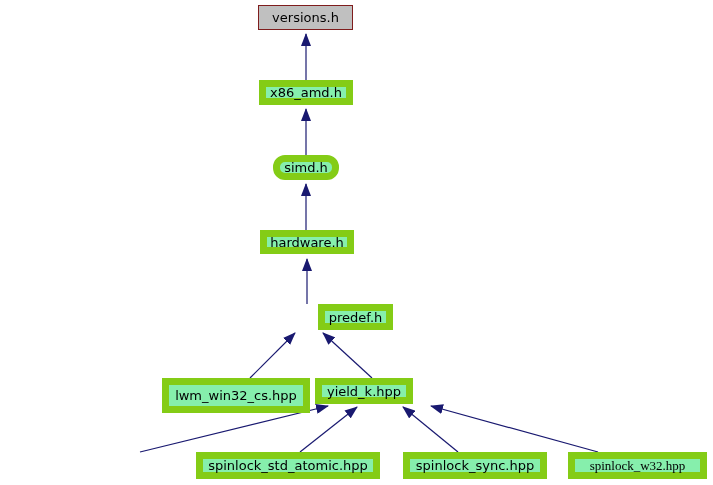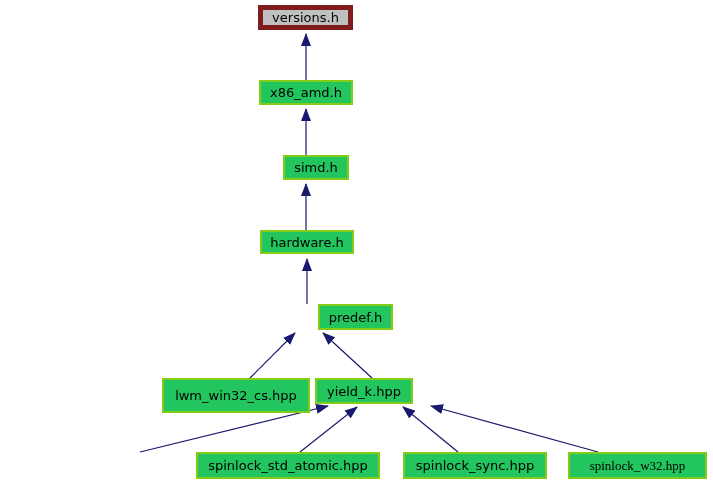--- a/index.html
+++ b/index.html
@@ -11,38 +11,38 @@
     overflow: hidden;
   }
   #graph-canvas {
     position: absolute; left: 0; top: 0;
     width: 713px; height: 485px;
   }
   svg.edges { position: absolute; left: 0; top: 0; }
   .node {
     position: absolute;
     box-sizing: border-box;
-    border: 2px solid #84cc16;
-    background: #22c55e;
+    border: 7px solid #84cc16;
+    background: #86efac;
     color: #000000;
     font-size: 13px;
     display: flex;
     align-items: center;
     justify-content: center;
     white-space: nowrap;
     cursor: pointer;
   }
   .node.highlight {
     background: #c0c0c0;
-    border: 5px solid #7f1d1d;
+    border: 1px solid #7f1d1d;
   }
   
   #n-versions            { left:258px; top:5px;   width:95px;  height:25px; }
   #n-x86-amd             { left:259px; top:80px;  width:94px;  height:25px; }
-  #n-simd                { left:283px; top:155px; width:66px;  height:25px; }
+  #n-simd                { left:273px; top:155px; width:66px;  height:25px;border-radius:12px; }
   #n-hardware            { left:260px; top:230px; width:94px;  height:24px; }
   #n-predef              { left:270px; top:304px; width:75px;  height:26px;margin-left:48px; }
   #n-lwm-win32-cs        { left:162px; top:378px; width:148px; height:35px; }
   #n-yield-k             { left:315px; top:378px; width:98px;  height:26px; }
   #n-spinlock-gcc-arm    { left:5px;   top:452px; width:167px; height:27px; }
   #n-spinlock-std-atomic { left:196px; top:452px; width:184px; height:27px; }
   #n-spinlock-sync       { left:403px; top:452px; width:144px; height:27px; }
   #n-spinlock-w32        { left:568px; top:452px; width:139px; height:27px;font-family:Liberation Serif, serif; }
 </style>
 </head>

